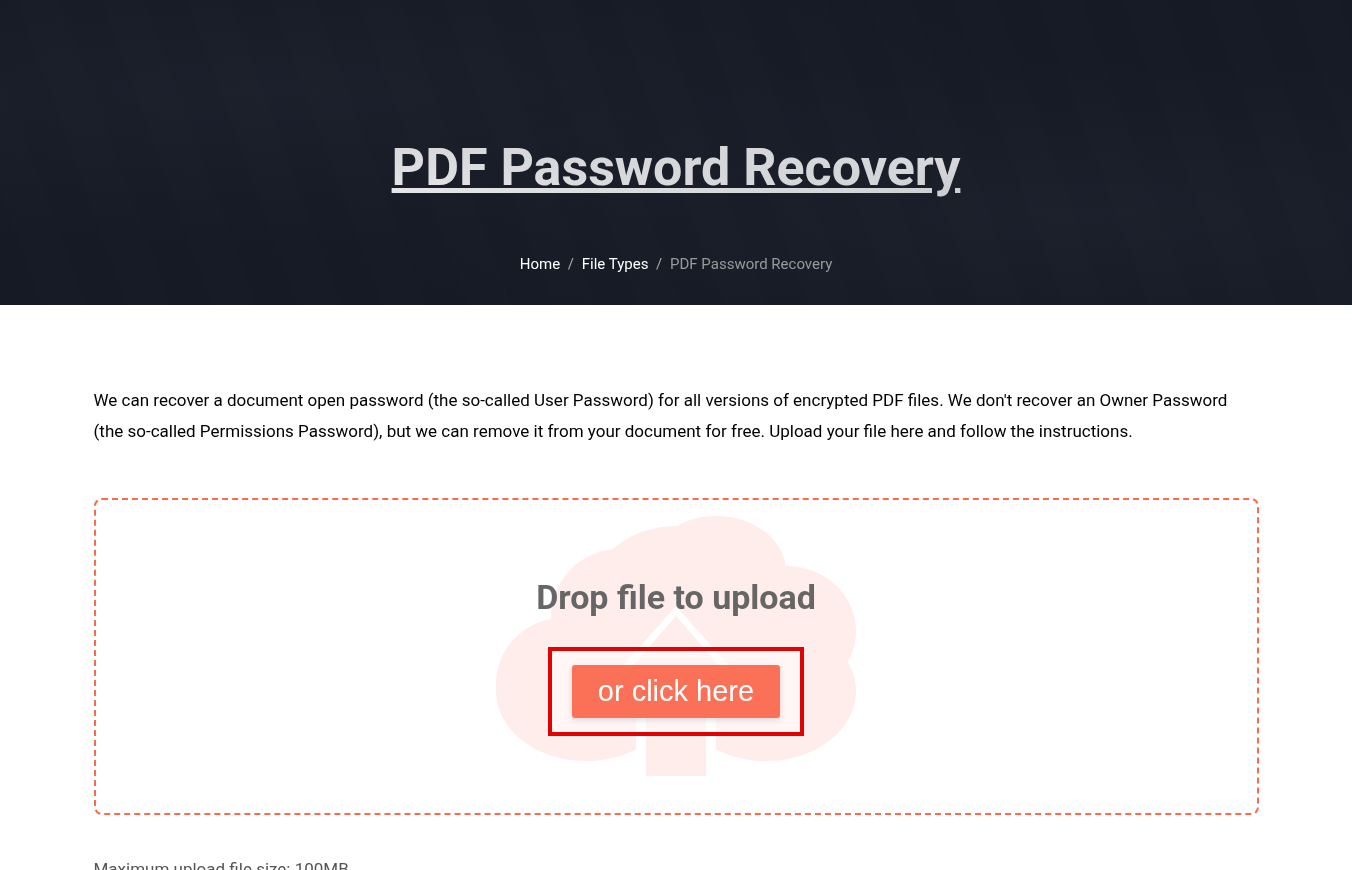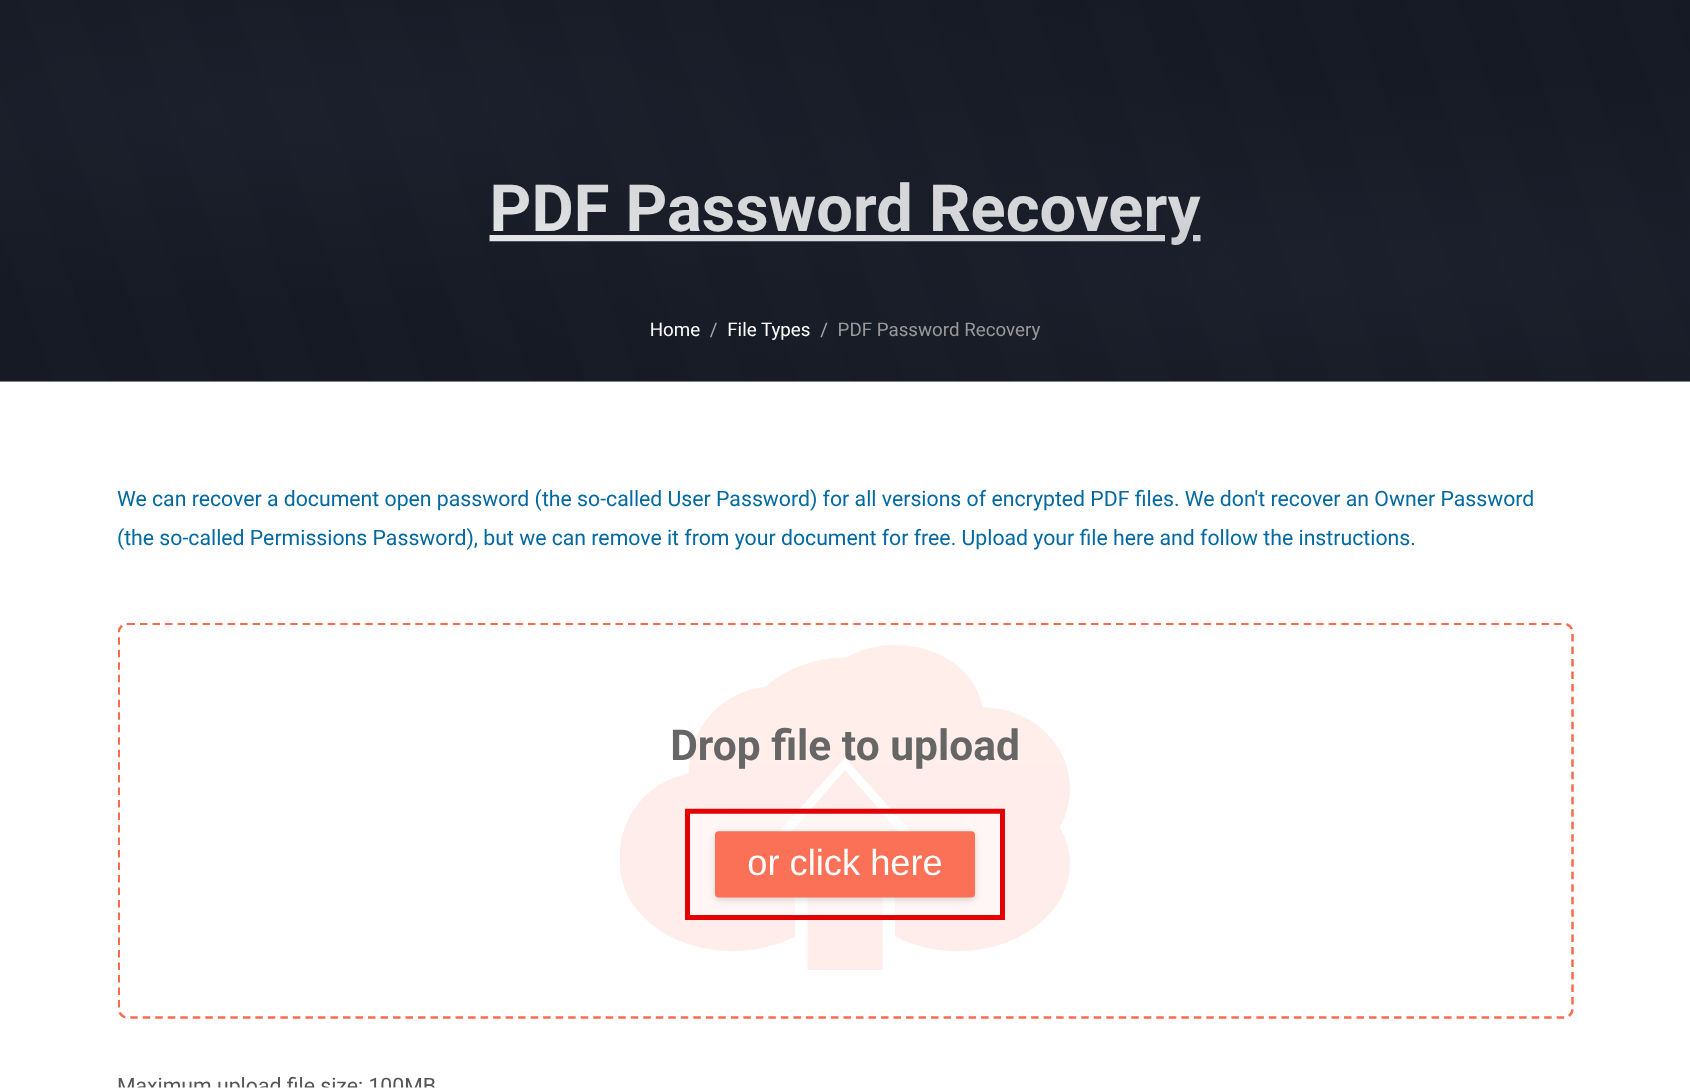--- a/index.html
+++ b/index.html
@@ -65,21 +65,21 @@
     }
     .content {
       max-width: 1185px;
       margin: 0 auto;
       padding: 0 10px;
     }
     .description {
       margin-top: 80px;
       font-size: 17px;
       line-height: 1.85;
-      color: #0369a1;
+      color: #000000;
     }
     .upload-zone {
       margin-top: 50px;
       border: 2px dashed #f96b4d;
       border-radius: 8px;
       height: 317px;
       position: relative;
       display: flex;
       flex-direction: column;
       justify-content: center;

